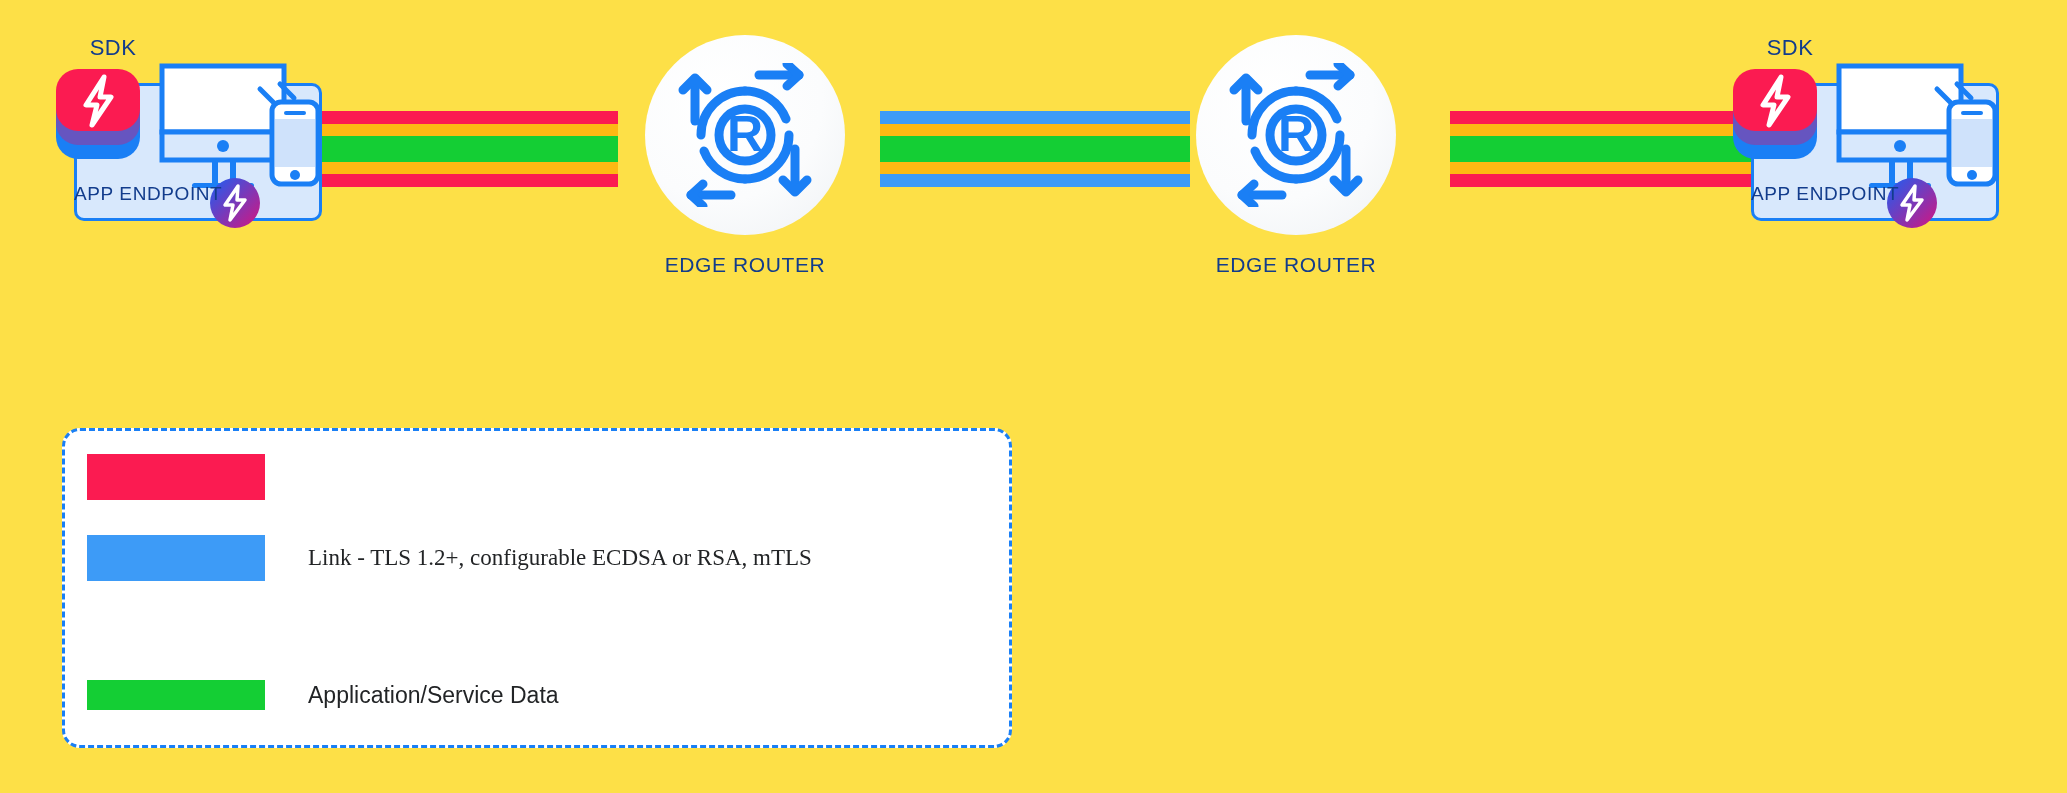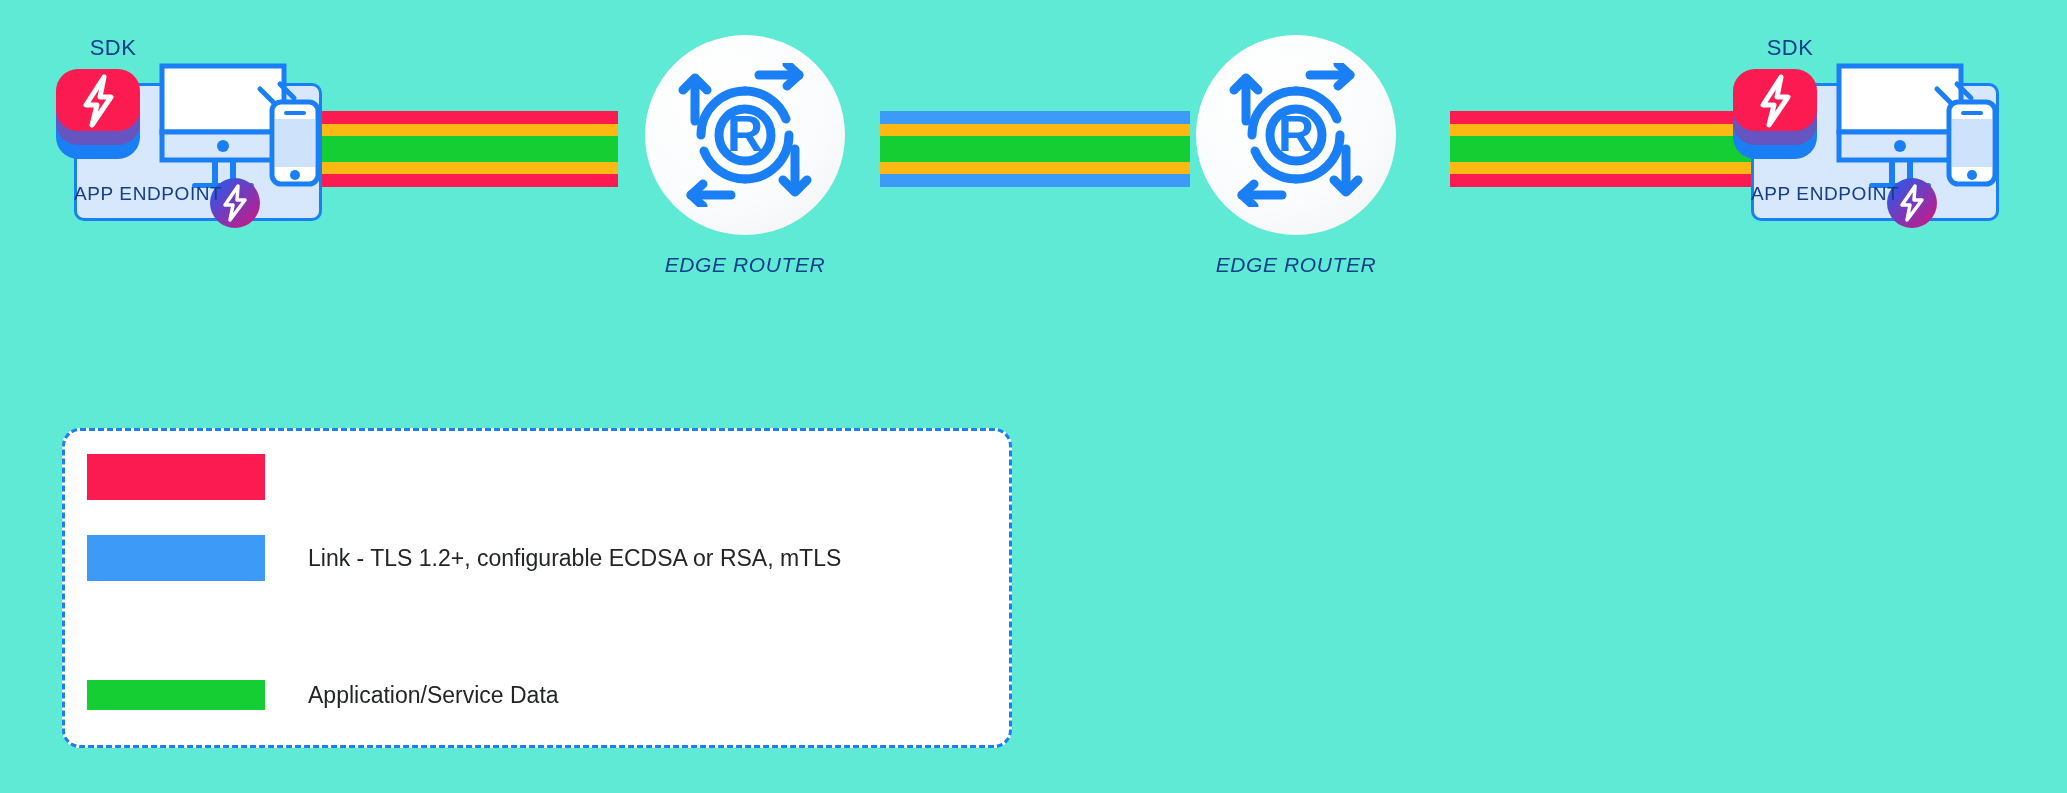--- a/index.html
+++ b/index.html
@@ -106,21 +106,20 @@
   .router-label {
     position: absolute;
     top: 218px;
     left: -40px;
     width: 280px;
     text-align: center;
     color: #123c8c;
     font-size: 21px;
     letter-spacing: 0.6px;
     white-space: nowrap;
-    font-style: italic;
   }
 
   
   #legend {
     position: absolute;
     left: 62px;
     top: 428px;
     width: 950px;
     height: 320px;
     background: #ffffff;
@@ -143,21 +142,21 @@
   .legend-text {
     margin-left: 43px;
     color: #222426;
     font-size: 23px;
     white-space: nowrap;
   }
 </style>
 </head>
 <body>
 
-<div id="canvas" style="background: #5eead4;">
+<div id="canvas" style="background: #fde047;">
 
   <div class="band-stack" id="band-left" style="left:258px; top:111px; width:360px;">
     <div class="band band-outer" style="background: rgb(251, 27, 81);"></div>
     <div class="band band-mid" style="background: rgb(253, 185, 19);"></div>
     <div class="band band-core" style="background: rgb(20, 206, 52);"></div>
     <div class="band band-mid" style="background: rgb(253, 185, 19);"></div>
     <div class="band band-outer" style="background: rgb(251, 27, 81);"></div>
   </div>
 
   <div class="band-stack" id="band-mid" style="left:880px; top:111px; width:310px;">
@@ -321,21 +320,21 @@
       </svg>
     </div>
 
     <div class="endpoint-label">APP ENDPOINT</div>
   </div>
 
   <div id="legend">
     <div class="legend-row" style="top:22px;">
       <div class="legend-swatch" style="background: rgb(251, 27, 81);"></div>
     </div>
-    <div class="legend-row" style="top:103px;">
+    <div class="legend-row" style="top:103px;font-family:Liberation Serif, serif;">
       <div class="legend-swatch" style="background: rgb(61, 155, 247);"></div>
       <div class="legend-text">Link - TLS 1.2+, configurable ECDSA or RSA, mTLS</div>
     </div>
     <div class="legend-row" style="top:240px;">
       <div class="legend-swatch" style="height: 30px; background: rgb(20, 206, 52);"></div>
       <div class="legend-text">Application/Service Data</div>
     </div>
   </div>
 
 </div>

